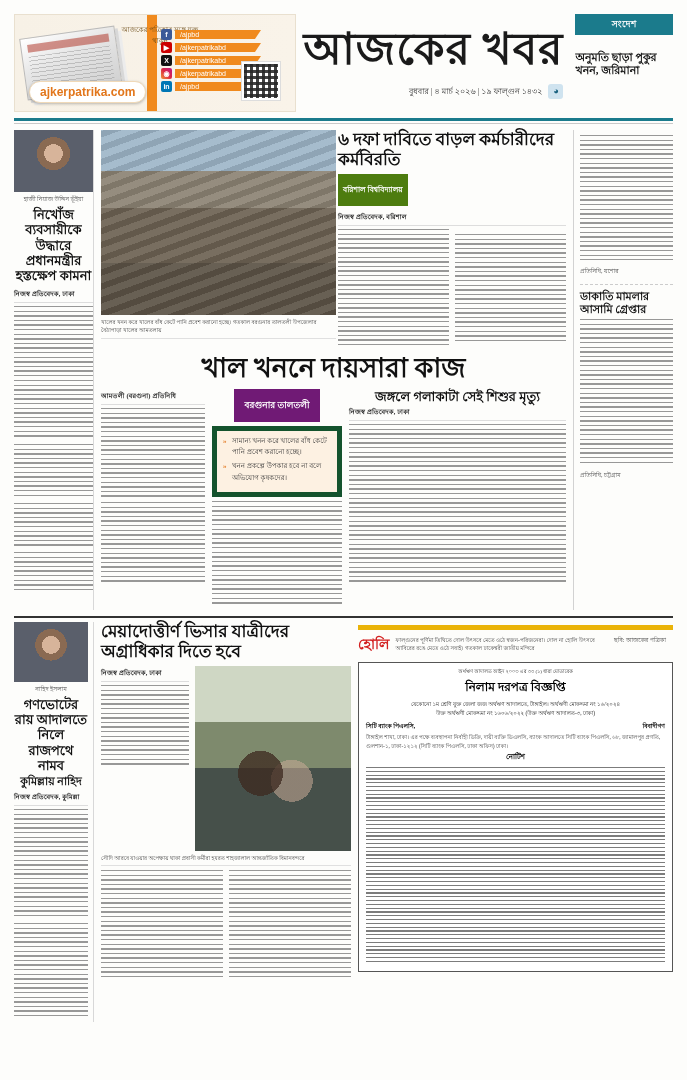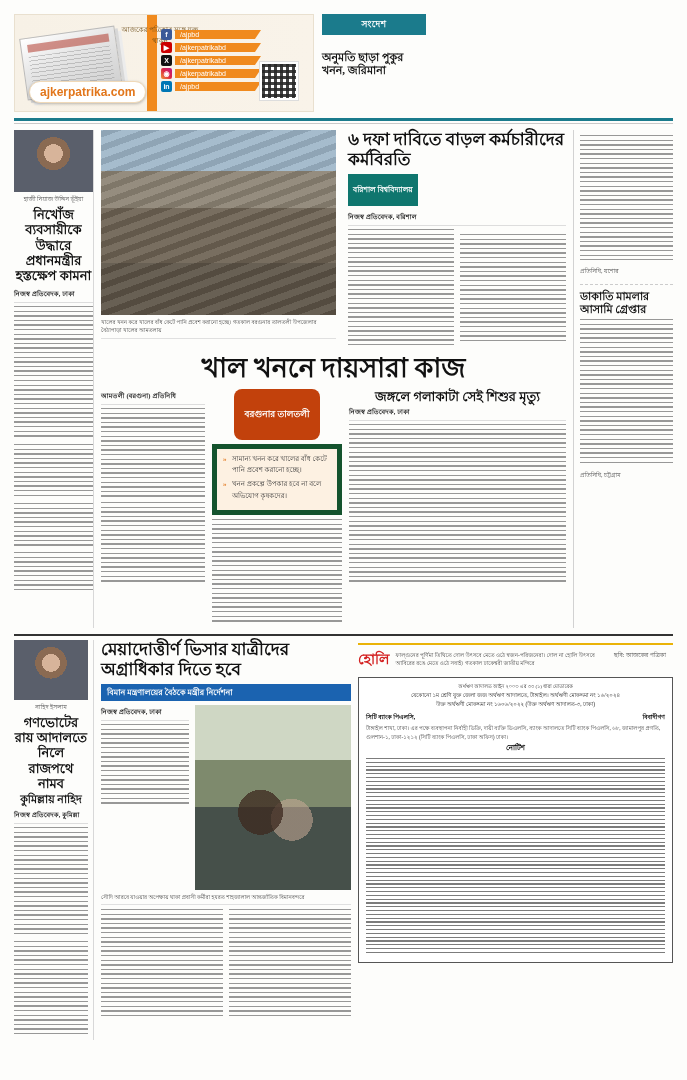--- a/index.html
+++ b/index.html
@@ -107,27 +107,27 @@
   .ph-hug{ background: linear-gradient(to bottom,#cfd7c4 0 30%, #7e8a6d 30% 55%, #46504a 55% 100%); }
   .ph-hug::after{content:"";position:absolute;inset:0;
     background:radial-gradient(circle at 42% 58%, rgba(60,40,30,.75) 0 16%, transparent 16%),
                radial-gradient(circle at 62% 62%, rgba(200,170,150,.55) 0 14%, transparent 14%);}
   .ph-holi{ background: linear-gradient(110deg,#d63b3b 0 28%, #e86f86 28% 52%, #6fa8c9 52% 78%, #9fcde0 78% 100%); }
   .ph-holi::after{content:"";position:absolute;inset:0;
     background:radial-gradient(circle at 30% 50%, rgba(255,235,230,.6) 0 12%, transparent 12%),
                radial-gradient(circle at 72% 44%, rgba(255,240,240,.55) 0 13%, transparent 13%);}
 
   .tag-orange{
-    background:#c2410c; color:#fff; font-size:9px; font-weight:bold; text-align:center;
-    padding:18px 10px; border-radius:8px; display:inline-block;
+    background:#701a75; color:#fff; font-size:9px; font-weight:bold; text-align:center;
+    padding:9px 10px; border-radius:0; display:inline-block;
     font-family:"Liberation Serif",serif;
   }
   .tag-blue{ background:#1b63b0; color:#fff; font-size:8px; font-weight:bold; padding:2px 6px;
     display:block; font-family:"Liberation Serif",serif;}
-  .tag-navy{ background:#0f766e; color:#fff; font-size:7.5px; font-weight:bold; padding:10px 5px;
+  .tag-navy{ background:#4d7c0f; color:#fff; font-size:7.5px; font-weight:bold; padding:10px 5px;
     display:inline-block; font-family:"Liberation Serif",serif;}
   .bullets{ background:#fdf1e2; border:5px solid #14532d; padding:5px 6px; }
   .bullets li{ list-style:none; font-size:7px; color:#333; line-height:1.6; margin-bottom:3px;
     padding-left:9px; position:relative; font-family:"Liberation Serif",serif;}
   .bullets li::before{content:"»"; position:absolute; left:0; color:#e2761b; font-weight:bold;}
 
   .sd-item{ border-bottom:1px dashed #ccc; padding:5px 0; }
   .sd-item:last-child{ border-bottom:none; }
   .hr-b{ border-top:2px solid #333; margin:6px 0 4px 0; }
 
@@ -175,20 +175,27 @@
           <span class="sicon" style="background:#0077b5">in</span>
           <span class="sbar">/ajpbd</span>
         </div>
       </div>
       <div class="site-pill">ajkerpatrika.com</div>
       <div class="qr">
           <div class="qr-inner"></div>
         </div>
     </div>
 
+    <div class="title-block">
+      <div class="paper-title">আজকের খবর</div>
+      <div class="dateline">
+        <span class="bn">বুধবার | ৪ মার্চ ২০২৬ | ১৯ ফাল্গুন ১৪৩২</span>
+        <span class="date-badge">◕</span>
+      </div>
+    </div>
 
     <div class="mh-side">
       <div class="sd-header bn">সংদেশ</div>
       <div style="padding-top:16px">
         <div class="hl hl-sm">অনুমতি ছাড়া পুকুর খনন, জরিমানা</div>
       </div>
     </div>
   </div>
 
   <div class="rule-thick"></div>
@@ -206,21 +213,21 @@
         <p style="height:70px"></p>
           <p style="height:60px"></p>
           <p style="height:55px"></p>
         <p style="height:45px"></p>
           <p style="height:40px"></p>
       </div>
     </div>
 
     <div class="col col-mid">
 
-      <div style="display:flex;gap:12px">
+      <div style="display:flex;gap:2px">
         <div style="width:235px">
           <div class="photo ph-dig" style="height:185px"></div>
           <div class="caption bn">খালের খনন করে খালের বাঁধ কেটে পানি প্রবেশ করানো হচ্ছে। গতকাল বরগুনার তালতলী উপজেলার বৈঠাপাড়া খালের আমতলায়</div>
         </div>
         <div style="flex:1">
           <div class="hl hl-lg" style="margin-bottom:4px">৬ দফা দাবিতে বাড়ল কর্মচারীদের কর্মবিরতি</div>
           <div style="margin:2px 0 4px 0">
             <span class="tag-navy">বরিশাল বিশ্ববিদ্যালয়</span>
           </div>
           <div class="byline bn">নিজস্ব প্রতিবেদক, বরিশাল</div>
@@ -297,21 +304,20 @@
       <div class="byline bn">নিজস্ব প্রতিবেদক, কুমিল্লা</div>
       <div class="txt">
 
         <p style="height:110px"></p>
           <p style="height:95px"></p>
       </div>
     </div>
 
     <div class="col" style="width:250px">
       <div class="hl hl-lg" style="margin-bottom:4px">মেয়াদোত্তীর্ণ ভিসার যাত্রীদের অগ্রাধিকার দিতে হবে</div>
-      <span class="tag-blue">বিমান মন্ত্রণালয়ের বৈঠকে মন্ত্রীর নির্দেশনা</span>
       <div style="display:flex;gap:6px;margin-top:4px">
         <div style="width:88px">
           <div class="byline bn">নিজস্ব প্রতিবেদক, ঢাকা</div>
           <div class="txt">
 
             <p style="height:80px"></p>
           </div>
         </div>
         <div style="flex:1">
           <div class="photo ph-hug" style="height:185px"></div>
@@ -324,28 +330,29 @@
           </div>
         <div style="flex:1" class="txt">
             <p style="height:110px"></p>
           </div>
       </div>
 
     </div>
 
     <div class="col" style="flex:1">
 
-      <div style="display:flex;align-items:flex-start;gap:6px;border-top:2px solid #eab308;padding-top:3px;margin-top:3px">
+      <div style="display:flex;align-items:flex-start;gap:6px;border-top:5px solid #eab308;padding-top:3px;margin-top:3px">
         <span class="red-label">হোলি</span>
         <span class="caption bn" style="flex:1;border:none">ফাল্গুনের পূর্ণিমা তিথিতে দোল উৎসবে মেতে ওঠে স্বজন-পরিজনেরা। দোল না হোলি উৎসবে আবিরের রঙে মেতে ওঠে সবাই। গতকাল ঢাকেশ্বরী জাতীয় মন্দিরে</span>
         <span class="credit bn" style="width:66px">ছবি: আজকের পত্রিকা</span>
       </div>
 
       <div class="ad-box">
         <div class="ad-t1 bn">অর্থঋণ আদালত আইন ২০০৩ এর ৩৩ (১) ধারা মোতাবেক</div>
+        <div class="ad-title bn">নিলাম দরপত্র বিজ্ঞপ্তি</div>
         <div class="ad-sub bn">যেকোনো ১ম শ্রেণি যুক্ত জেলা জজ অর্থঋণ আদালতে, টাঙ্গাইল। অর্থঋণী মোকদ্দমা নং ১৬/২০২৪</div>
         <div class="ad-sub bn">উক্ত অর্থঋণী মোকদ্দমা নং ১৬০৬/২০২২ (উক্ত অর্থঋণ আদালত-৩, ঢাকা)</div>
         <div style="display:flex;justify-content:space-between;margin-top:4px;font-size:6px">
           <span class="bn" style="font-weight:bold">সিটি ব্যাংক পিএলসি,</span>
           <span class="bn" style="font-weight:bold">বিবাদীগণ</span>
         </div>
         <div class="caption bn" style="border:none;padding:1px 0">টাঙ্গাইল শাখা, ঢাকা। এর পক্ষে ব্যবস্থাপনা নির্বাহী ডিক্রি, দায়ী ব্যক্তি ডিএলসি, ব্যাংক আদালতে সিটি ব্যাংক পিএলসি, ৬৮, জামালপুর প্রগতি, গুলশান-১, ঢাকা-১২১২ (সিটি ব্যাংক পিএলসি, ঢাকা অফিস) ঢাকা।</div>
         <div style="text-align:center;font-size:7px;font-weight:bold" class="bn">নোটিশ</div>
         <div class="ad-body txt">
           <p style="height:195px"></p>

